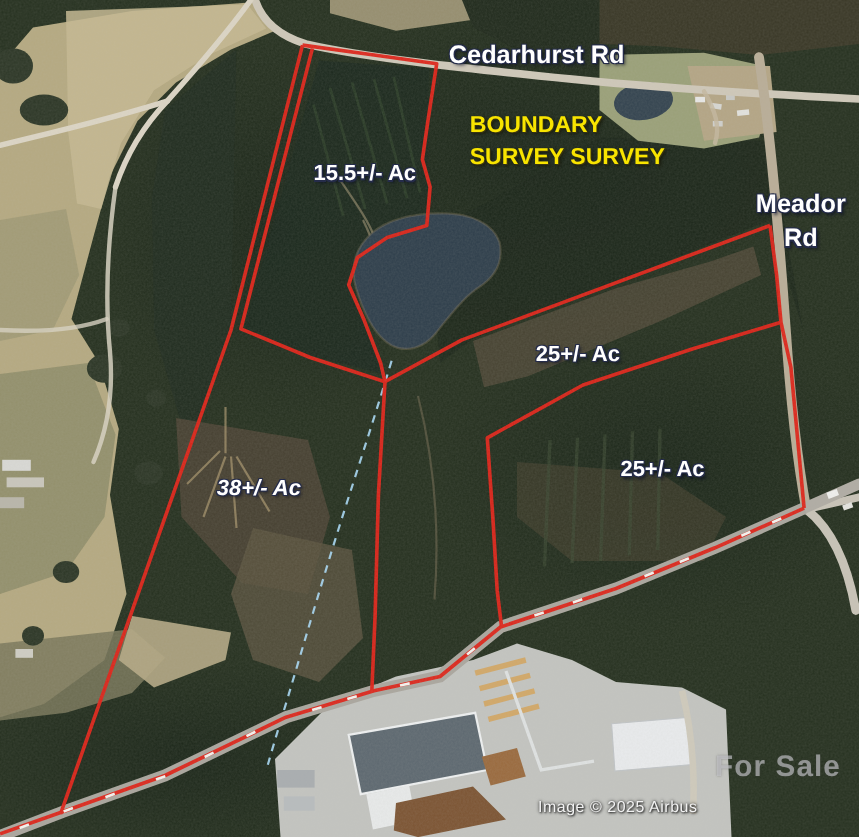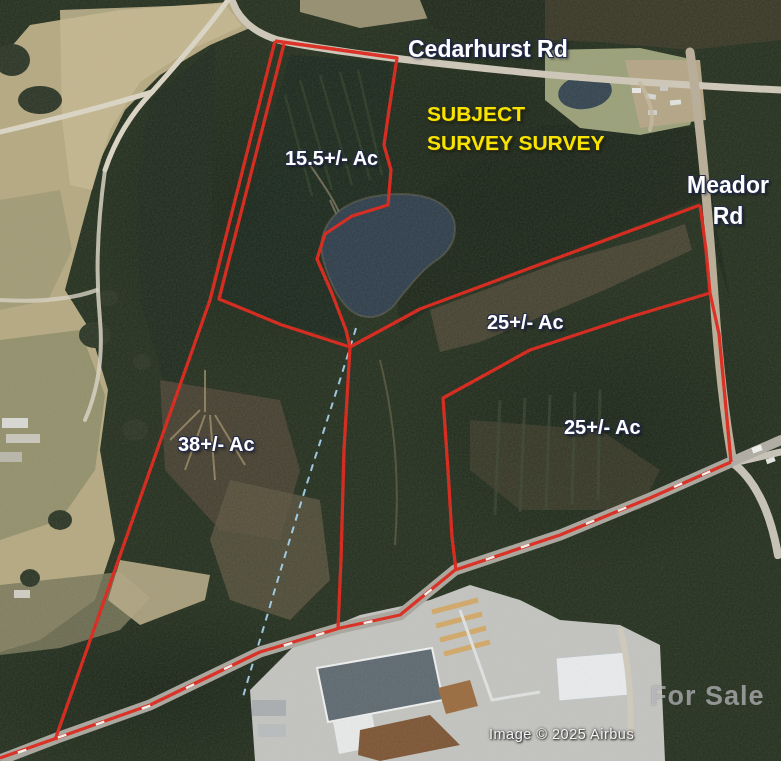--- a/index.html
+++ b/index.html
@@ -203,34 +203,34 @@
       <rect x="-1" y="-4.5" width="2.4" height="9" transform="translate(678,485) rotate(66)"></rect>
       <rect x="-1" y="-4.5" width="2.4" height="9" transform="translate(706,473) rotate(66)"></rect>
     </g>
 
     <rect x="0" y="0" width="781" height="761" filter="url(#noise)" opacity=".28" fill="#808078"></rect>
   </svg>
 
   <div class="lbl road-lbl" style="left:408px;top:36px;">Cedarhurst Rd</div>
 
   <div class="disclaimer">
-    <div>SUBJECT</div>
+    <div>BOUNDARY</div>
     <div>SURVEY SURVEY</div>
   </div>
 
   <div class="lbl road-lbl meador">
     <div>Meador</div>
     <div>Rd</div>
   </div>
 
   <div class="lbl ac-lbl" style="left:285px;top:147px;">15.5+/- Ac</div>
 
   <div class="lbl ac-lbl" style="left:487px;top:311px;">25+/- Ac</div>
 
   <div class="lbl ac-lbl" style="left:564px;top:416px;">25+/- Ac</div>
 
-  <div class="lbl ac-lbl" style="left:178px;top:433px;">38+/- Ac</div>
+  <div class="lbl ac-lbl" style="left:197px;top:433px;font-style:italic;">38+/- Ac</div>
 
 
   <div class="wm wm1">For Sale</div>
 
   <div class="attr">Image © 2025 Airbus</div>
 </div>
 
 </body></html>

